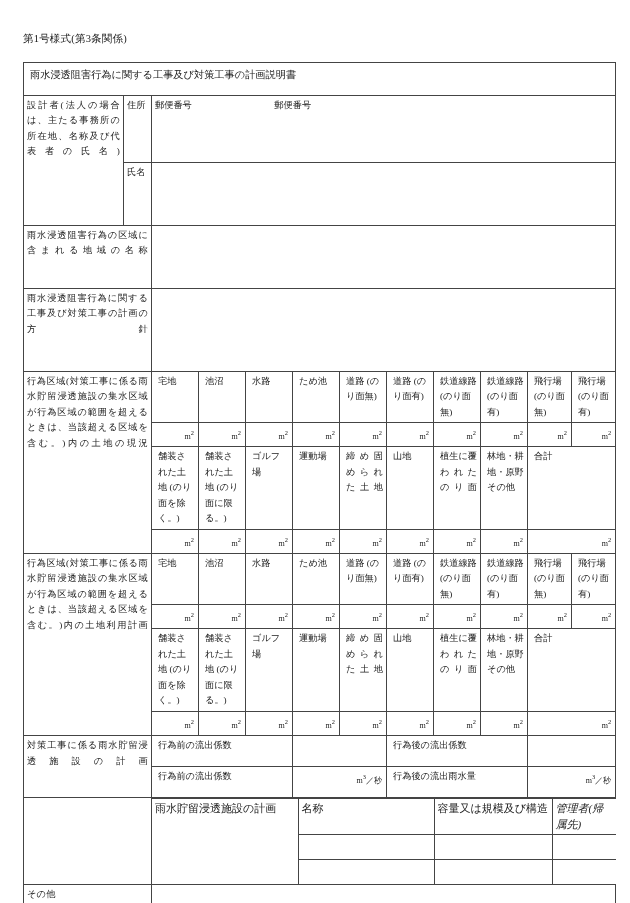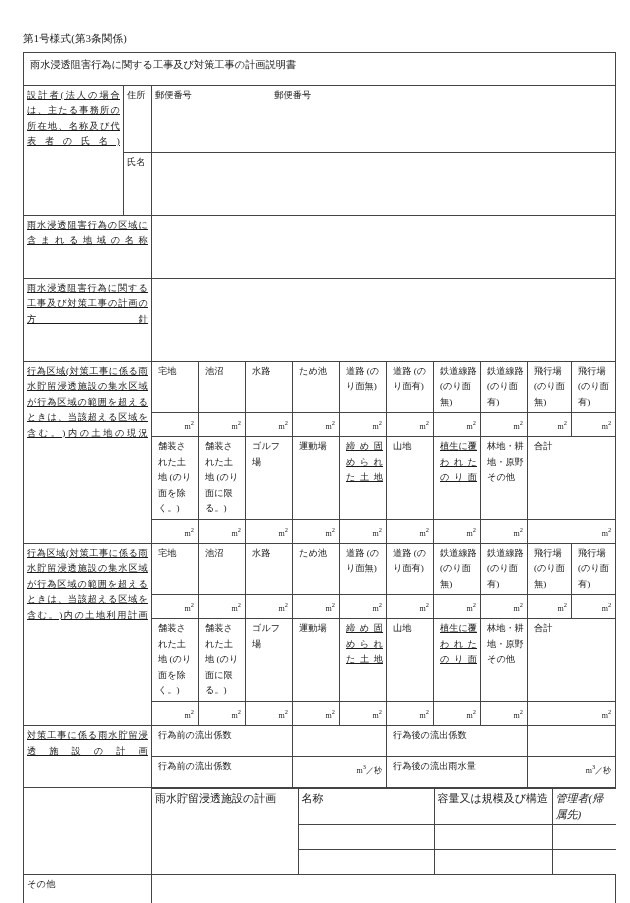--- a/index.html
+++ b/index.html
@@ -18,21 +18,21 @@
     position: relative;
     width: 630px;
     height: 903px;
     box-sizing: border-box;
     padding: 32px 14px 0 23px;
   }
   .form-no {
     font-size: 10.5px;
     line-height: 14px;
     letter-spacing: 0.2px;
-    margin-bottom: 6px;
+    margin-bottom: 16px;
   }
   table.main {
     border-collapse: collapse;
     table-layout: fixed;
     width: 592px;
     font-size: 9.2px;
   }
   table.main td {
     border: 1px solid #444;
     padding: 2px 3px;
@@ -48,21 +48,20 @@
     font-family: Liberation Serif, serif;
   }
   .lbl {
     line-height: 17px;
     letter-spacing: 0.2px;
   }
   .just {
     text-align: justify;
     text-justify: inter-character;
     text-align-last: justify;
-    text-decoration: underline;
   }
   .nowrapcell { white-space: nowrap; margin-left: 44px; }
   .unit {
     text-align: right;
     font-size: 8px;
     padding-right: 4px !important;
     vertical-align: bottom;
     line-height: 11px;
   }
   .unit sup { font-size: 6.4px; vertical-align: super; }

